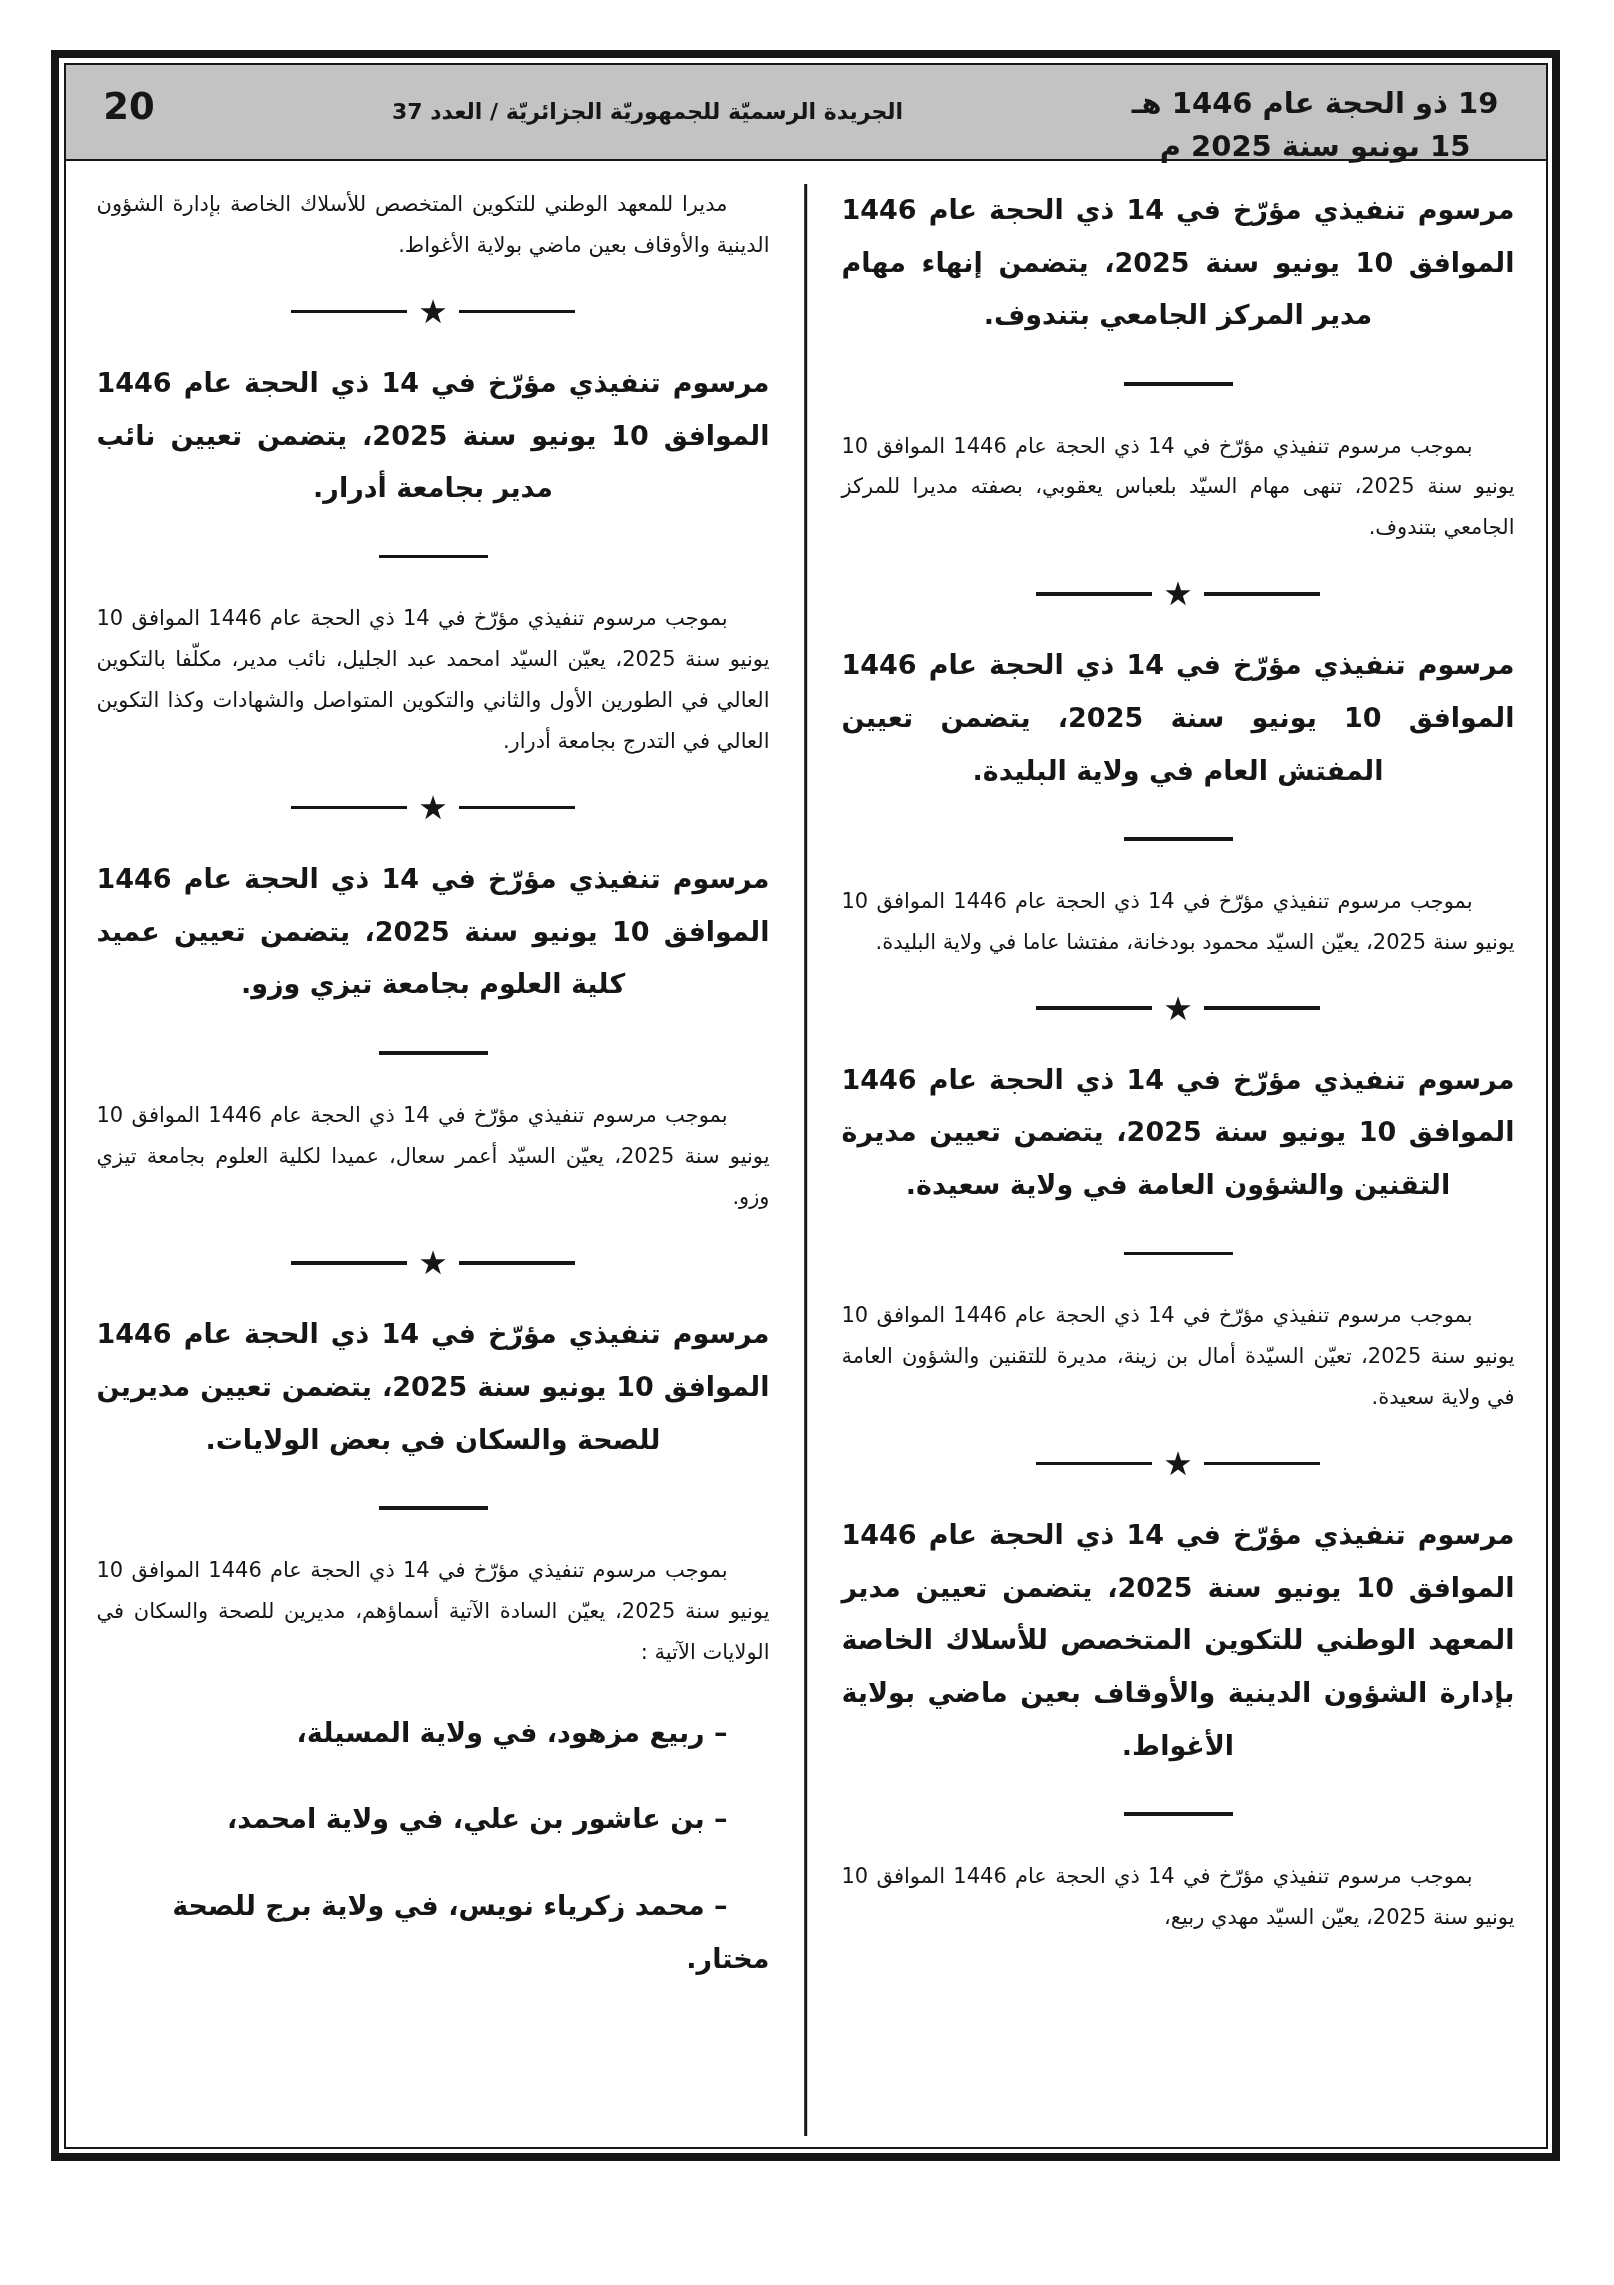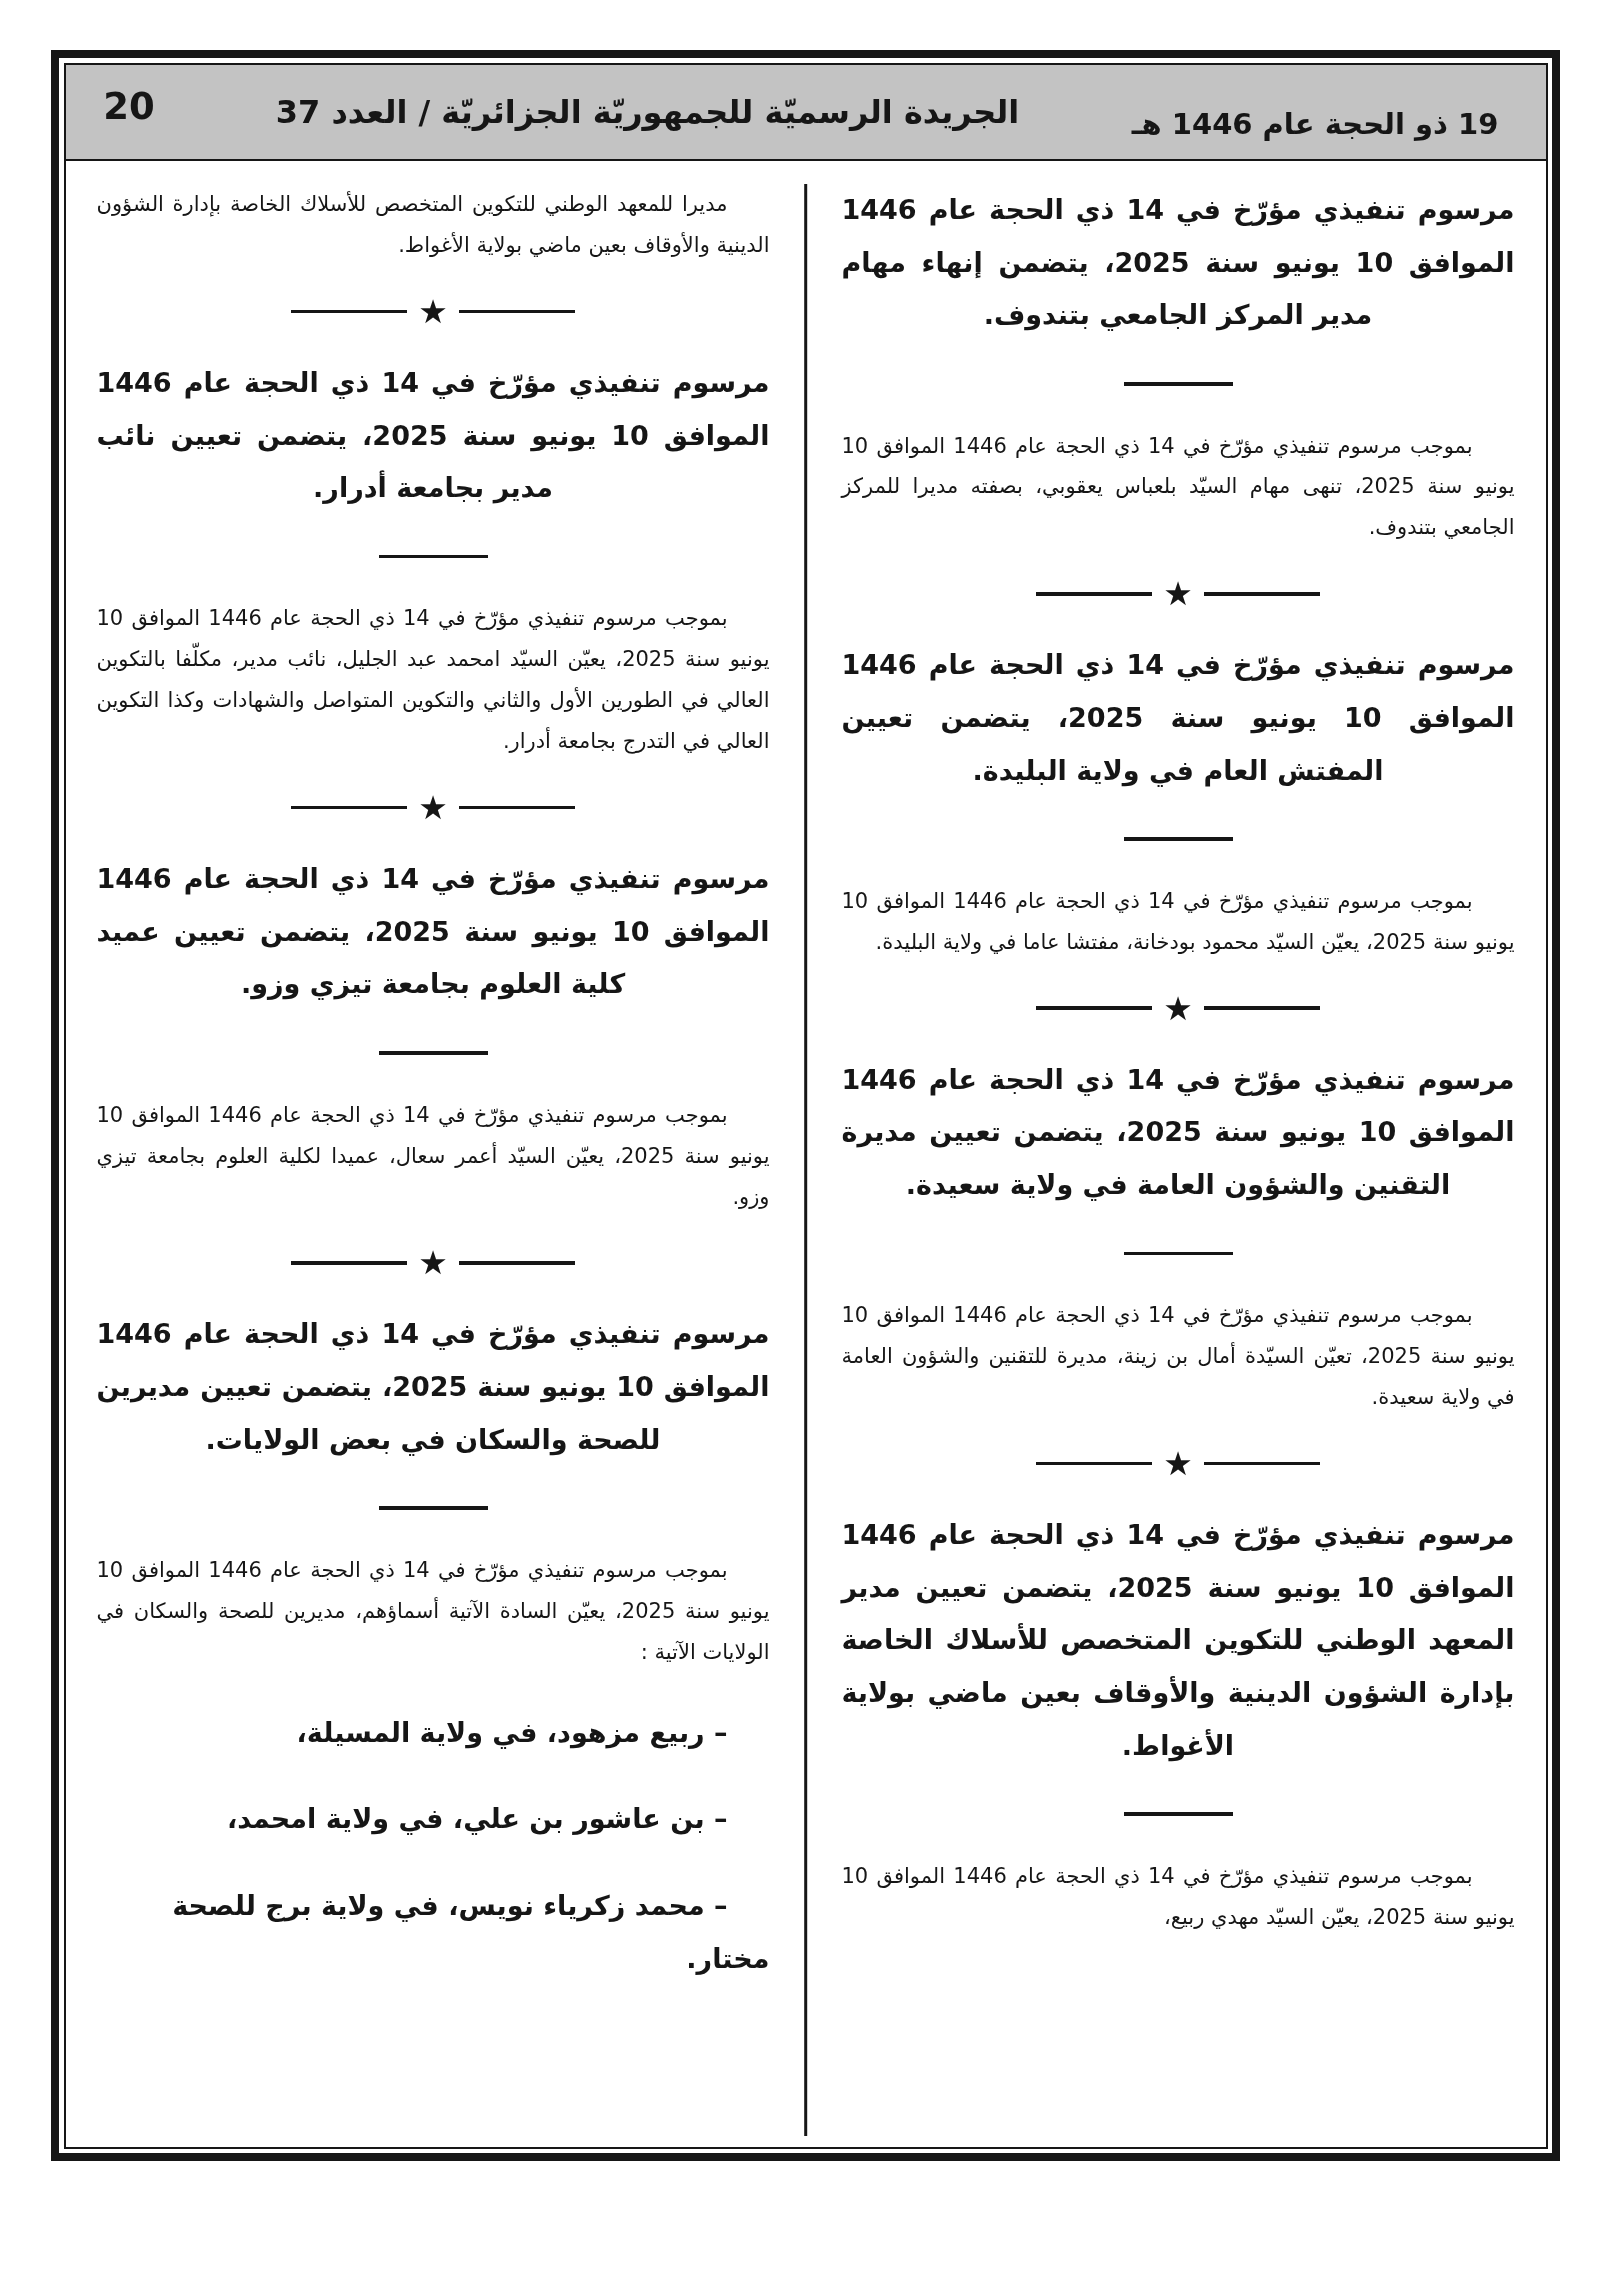--- a/index.html
+++ b/index.html
@@ -50,21 +50,21 @@
     font-weight: bold;
     font-size: 29px;
     line-height: 1.5;
     flex: 0 0 auto;
     margin-top: 27px;
   }
   .band .title {
     flex: 1 1 auto;
     text-align: center;
     font-weight: bold;
-    font-size: 32px;
+    font-size: 22px;
   }
   .band .pagenum {
     width: 127px;
     flex: 0 0 auto;
     text-align: center;
     font-weight: bold;
     font-size: 37px;
     align-self: flex-start;
     padding-top: 20px;
   }
@@ -144,20 +144,21 @@
 </head>
 <body>
 
 <div class="page">
   <div class="frame">
     <div class="inner">
 
       <header class="band">
         <div class="dates">
           <div>19 ذو الحجة عام 1446 هـ</div>
+          <div>15 يونيو سنة 2025 م</div>
         </div>
         <div class="title">الجريدة الرسميّة للجمهوريّة الجزائريّة / العدد 37</div>
         <div class="pagenum">20</div>
       </header>
 
       <main class="content">
         <div class="divider"></div>
 
         <section class="col col-right">
           <p class="heading">مرسوم تنفيذي مؤرّخ في 14 ذي الحجة عام 1446 الموافق 10 يونيو سنة 2025، يتضمن إنهاء مهام مدير المركز الجامعي بتندوف.</p>

